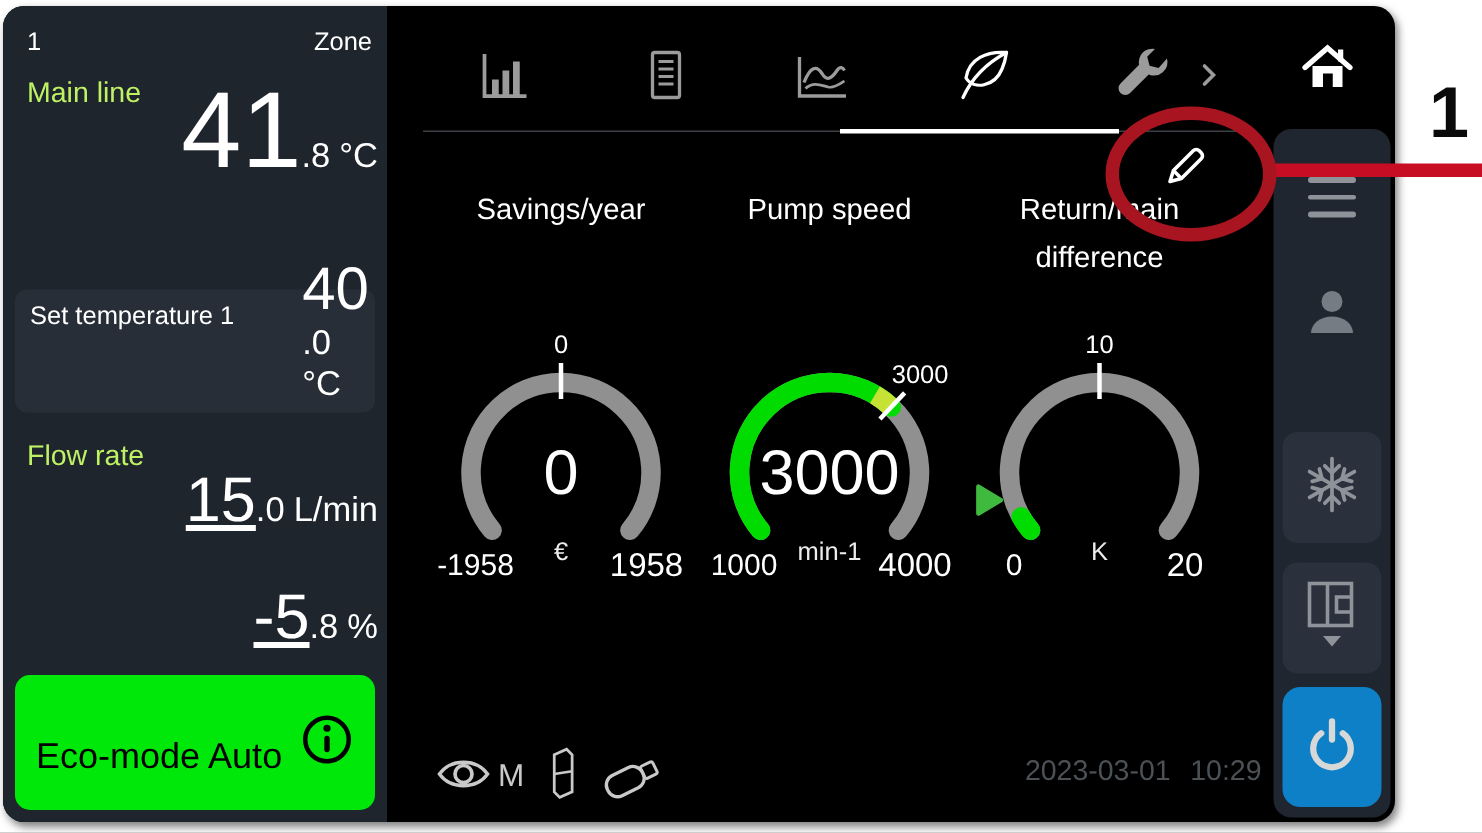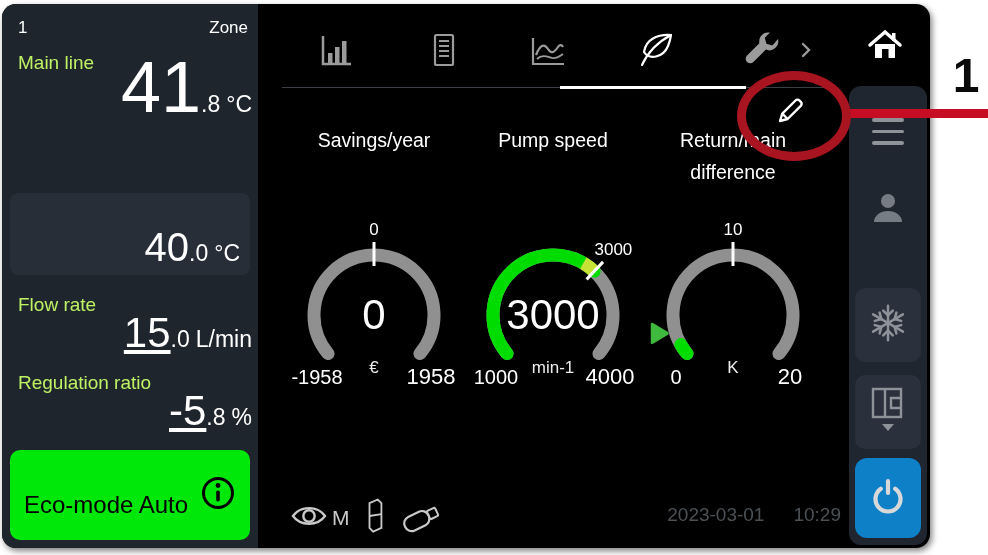--- a/index.html
+++ b/index.html
@@ -19,21 +19,21 @@
   .lp-label { position:absolute; left:16px; font-size:19px; color:#bef264; }
   .val-row { position:absolute; right:6px; display:flex; align-items:baseline; white-space:nowrap; }
   .big-int   { font-size:72px; line-height:1.05; }
   .mid-int   { font-size:42px; line-height:1.1;text-decoration:underline; }
   .set-int   { font-size:40px; line-height:1.1; }
   .dec       { font-size:23px; }
   .unit      { font-size:23px; margin-left:6px; }
   .set-box { position:absolute; left:8px; top:189px; width:240px; height:82px;
              background:#272e38; border-radius:8px; }
   .set-box .box-label { position:absolute; left:10px; top:8px; font-size:17px; }
-  .set-box .val-row { right:10px; bottom:6px; }
+  .set-box .val-row { right:10px; bottom:6px;flex-direction:column; }
   .eco-btn { position:absolute; left:8px; top:446px; width:240px; height:90px;
              border-radius:10px; display:flex; align-items:center; padding:0 14px;
              justify-content:space-between; color:#000; }
   .eco-btn .eco-label { font-size:24px;margin-top:20px; }
 
   
   .tab { position:absolute; top:24px; width:48px; height:48px; display:flex;
          align-items:center; justify-content:center; }
   .divider { position:absolute; top:83px; left:280px; width:550px; height:1px; background:#3c4046; }
   .tab-indicator { position:absolute; top:82px; left:558px; width:186px; height:3px; background:#fff; }
@@ -50,21 +50,21 @@
   .gauge-min { position:absolute; left:0; top:140px; width:76px; text-align:center;
                font-size:20px; line-height:22px; }
   .gauge-max { position:absolute; left:114px; top:140px; width:76px; text-align:center;
                font-size:22px; line-height:22px; }
 
   
   .status-icons { position:absolute; left:288px; top:492px; height:44px;
                   display:flex; align-items:center; gap:14px; }
   .mode-letter { font-size:21px; color:#c9c9c9; margin-left:-10px; }
   .datetime { position:absolute; left:600px; top:500px; width:239px; text-align:right;
-              font-size:19px; color:#4c5156; display:flex; justify-content:flex-end; gap:29px; }
+              font-size:19px; color:#4c5156; display:flex; justify-content:flex-end; gap:13px; }
 
   
   .home-btn { position:absolute; left:842px; top:2px; width:82px; height:82px;
               background:#000; border-radius:12px; display:flex; align-items:center; justify-content:center; }
   .side-rail { position:absolute; left:847px; top:82px; width:78px; height:459px;
                background:#20262f; border-radius:12px; }
   .hamburger { position:absolute; left:23px; top:32px; width:32px; }
   .hamburger div { height:3.5px; background:#8e939a; border-radius:2px; margin-bottom:8px; }
   .user-item { position:absolute; left:19px; top:102px; }
   .rail-btn { position:absolute; left:6px; width:66px; height:74px; background:#2a313c;
@@ -94,35 +94,35 @@
       </div>
 
       <div class="lp-label" style="top:48px">Main line</div>
       <div class="val-row" style="top:46px">
         <span class="big-int">41</span>
         <span class="dec">.8</span>
         <span class="unit">°C</span>
       </div>
 
       <div class="set-box">
+        <div class="box-label">Set temperature 1</div>
         <div class="val-row">
           <span class="set-int">40</span>
           <span class="dec">.0</span>
           <span class="unit">°C</span>
         </div>
       </div>
 
       <div class="lp-label" style="top:290px">Flow rate</div>
       <div class="val-row" style="top:306px">
         <span class="mid-int">15</span>
         <span class="dec">.0</span>
         <span class="unit">L/min</span>
       </div>
 
-      <div class="lp-label" style="top:368px">Regulation ratio</div>
       <div class="val-row" style="top:384px">
         <span class="mid-int">-5</span>
         <span class="dec">.8</span>
         <span class="unit">%</span>
       </div>
 
       <div class="eco-btn" style="background: rgb(0, 231, 10);">
         <span class="eco-label">Eco-mode Auto</span>
         <span>
           <svg width="36" height="36" viewBox="0 0 36 36">

